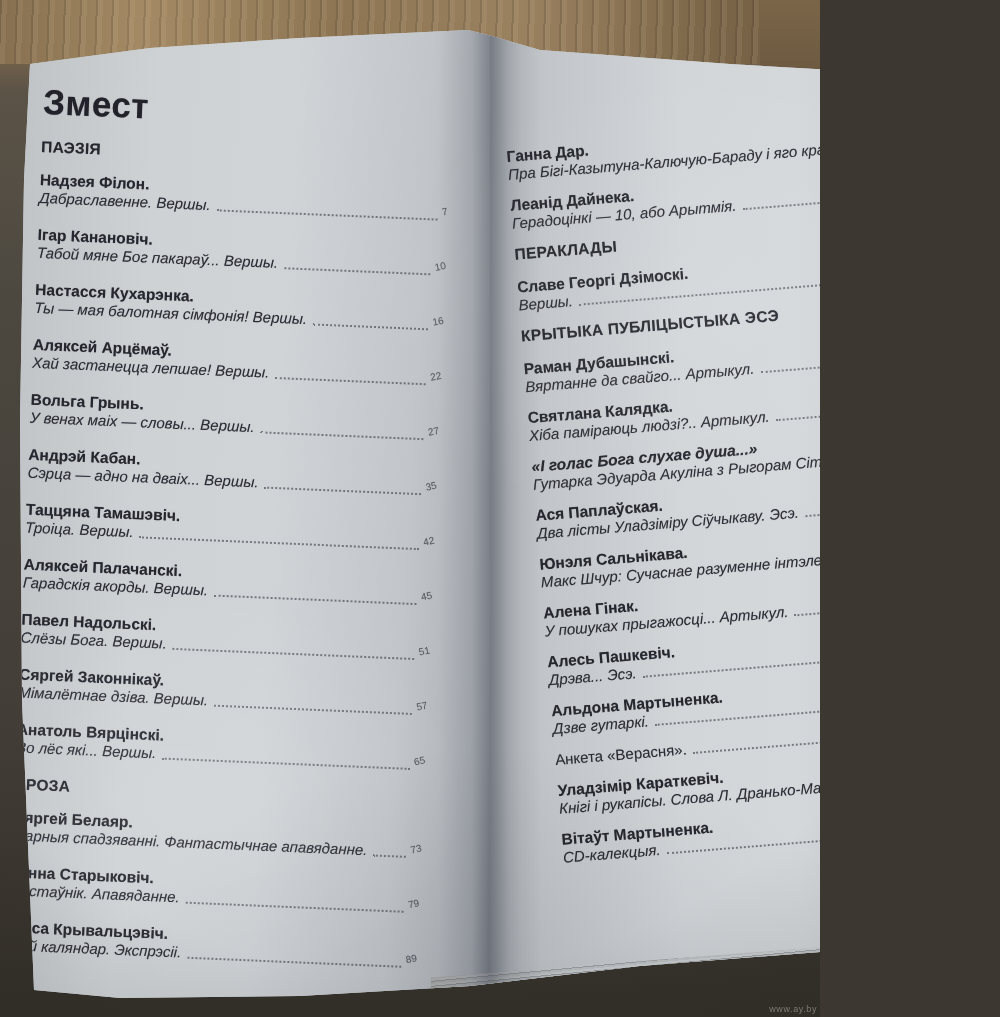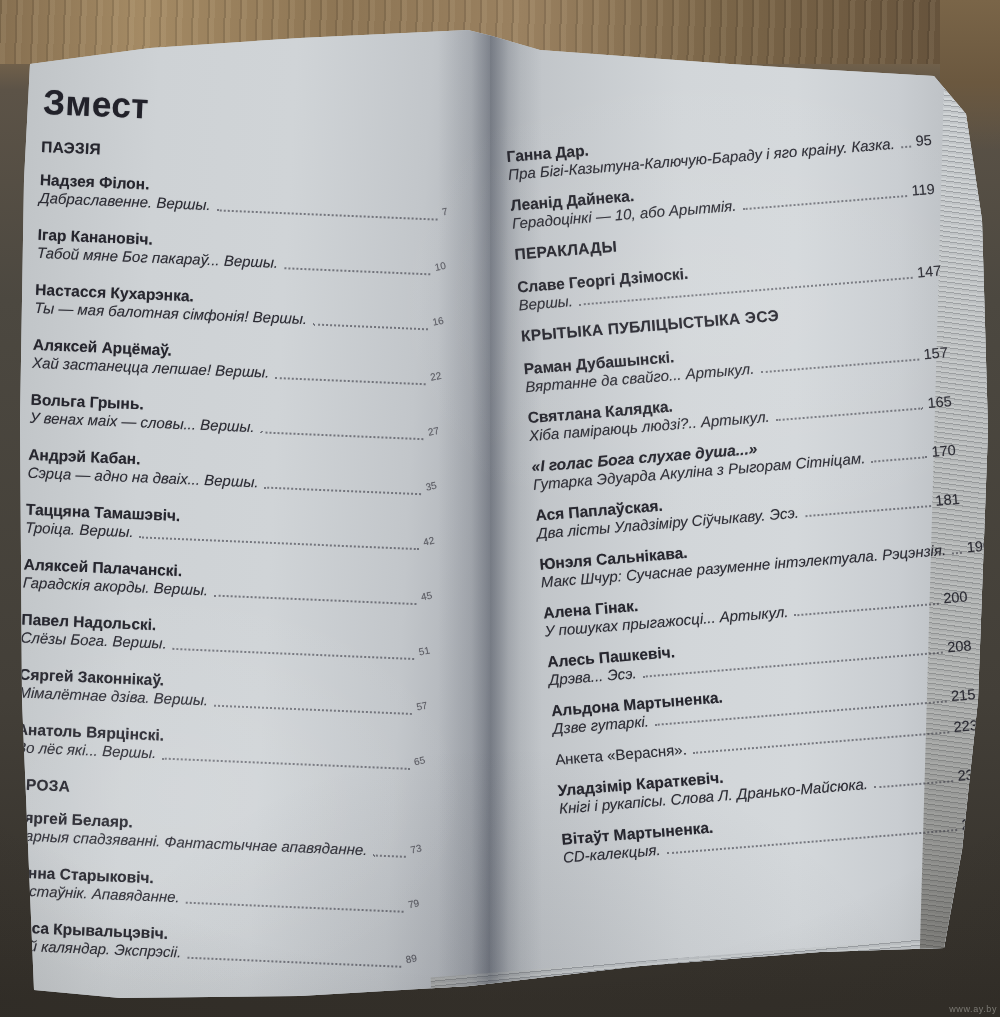--- a/index.html
+++ b/index.html
@@ -1,21 +1,21 @@
 <!DOCTYPE html>
 <html><head>
 <meta charset="utf-8">
 <style>
   html,body{margin:0;padding:0;}
   body{
     width:1000px;height:1017px;overflow:hidden;
     font-family:"Liberation Sans", sans-serif;
     background:#3c3831;
   }
-  .photo{position:relative;width:1000px;height:1017px;overflow:hidden;
+  .photo{position:relative;width:820px;height:1017px;overflow:hidden;
     background:linear-gradient(180deg,#8a7154 0px,#947b5c 22px,#7c684c 48px,#5c5347 90px,#4c4840 300px,#433f38 700px,#332f29 1000px);}
   .wood{position:absolute;top:0;left:0;width:1000px;height:64px;
     background:
       repeating-linear-gradient(92deg, rgba(0,0,0,.10) 0 2px, rgba(255,240,210,.07) 2px 7px, rgba(0,0,0,0) 7px 16px),
       linear-gradient(90deg,#866f50 0%,#a48a64 14%,#8d7554 34%,#9a8160 52%,#7a6548 72%,#6d5940 88%,#5f4d38 100%);}
   .wood-right{position:absolute;top:0;right:0;width:60px;height:150px;
     background:linear-gradient(180deg,#7a6548 0%,#6b583f 55%,rgba(80,70,55,0) 100%);}
 
   .book{position:absolute;left:0;top:0;width:1000px;height:1017px;
     clip-path:polygon(30px 64px,150px 48px,300px 38px,468px 30px,492px 36px,540px 50px,730px 64px,934px 76px,966px 114px,982px 220px,988px 430px,978px 700px,962px 850px,944px 948px,820px 952px,640px 966px,470px 986px,300px 996px,120px 998px,34px 990px,22px 700px,20px 420px,24px 180px);

